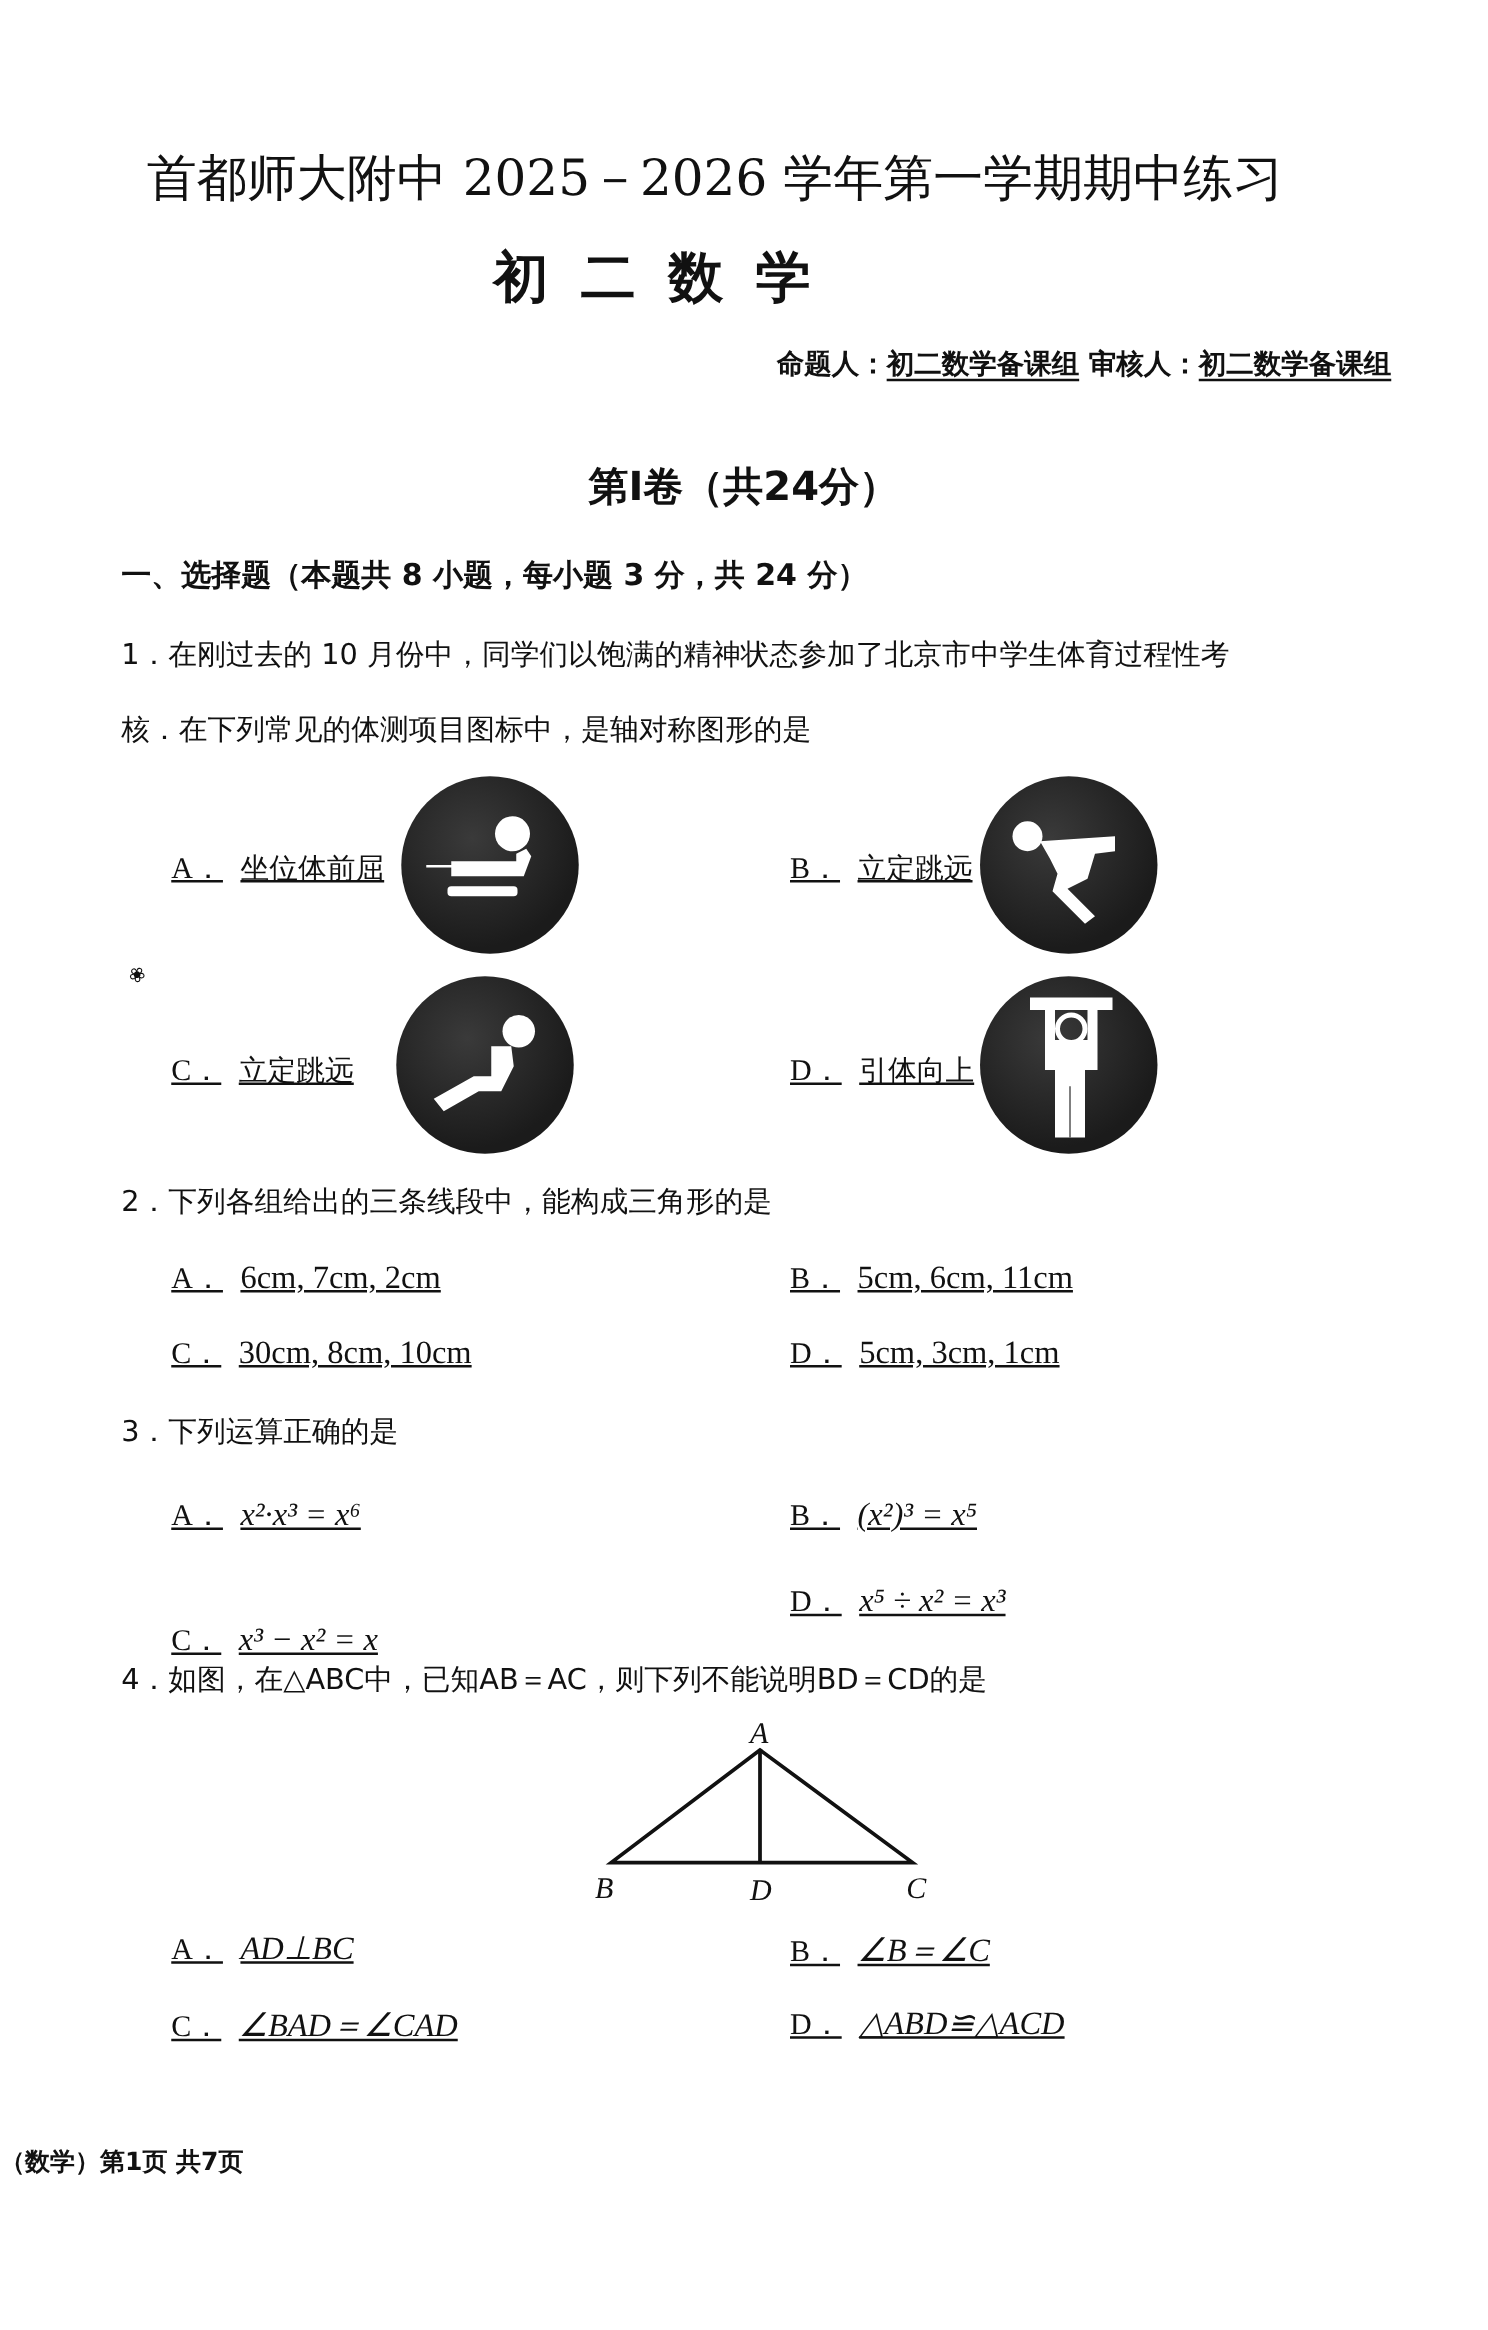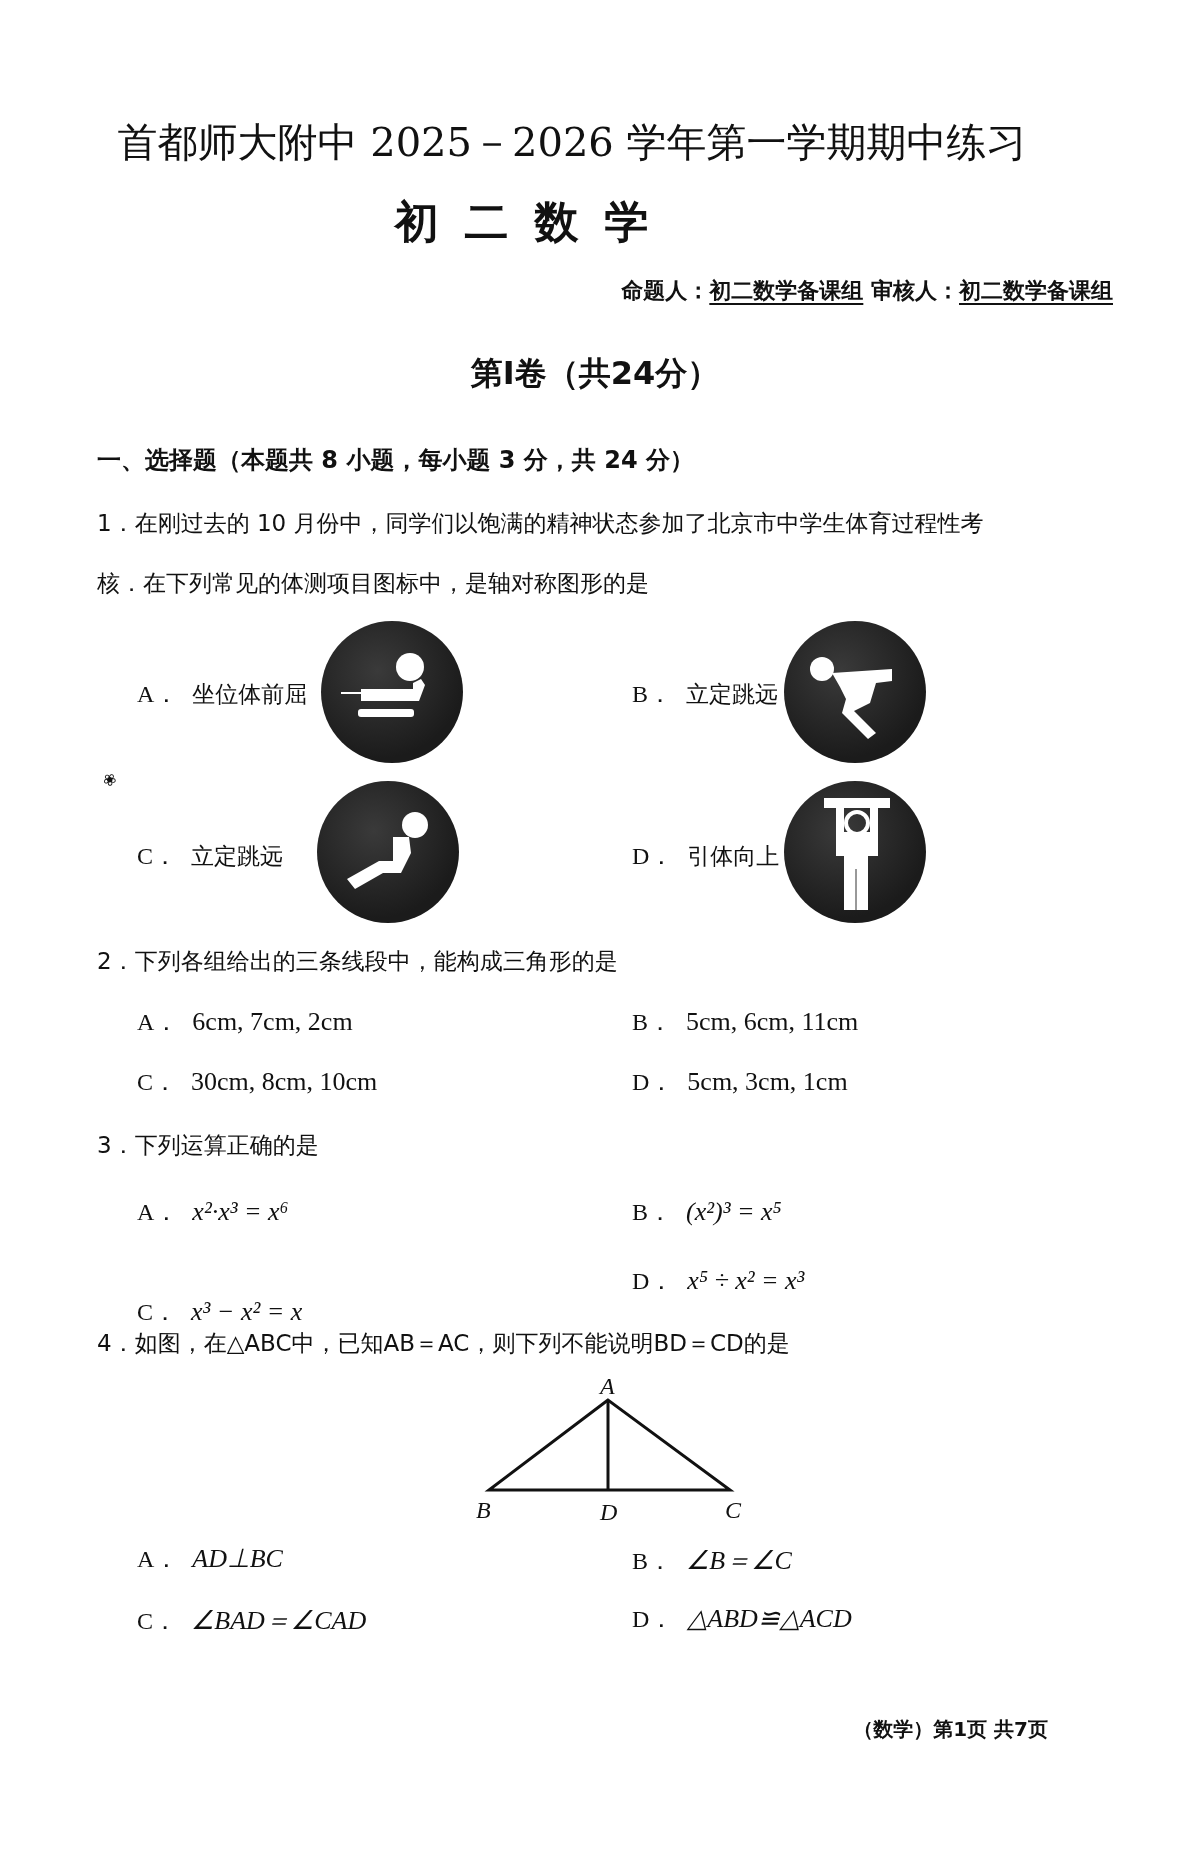--- a/index.html
+++ b/index.html
@@ -2,30 +2,30 @@
 <html><head>
 <meta charset="utf-8">
 <style>
   html, body { margin:0; padding:0; background:#ffffff; }
   body { width:1190px; height:1864px; position:relative; overflow:hidden; color:#111; font-family:"DejaVu Serif","Liberation Serif",serif; }
   .abs { position:absolute; white-space:nowrap; }
   .title { left:0; width:1144px; text-align:center; top:115px; font-size:40px; font-family:"DejaVu Serif",serif; letter-spacing:0px; }
   .subject { left:0; width:1069px; text-align:center; top:193px; font-size:44px; font-weight:bold; font-family:"DejaVu Sans",sans-serif; letter-spacing:26px; }
   .authors { right:77px; top:276px; font-size:22px; font-weight:bold; font-family:"DejaVu Sans",sans-serif; }
   .authors .u { text-decoration:underline; text-decoration-thickness:2px; text-underline-offset:5px; }
-  .volume { left:0; width:1190px; text-align:center; top:352px; font-size:32px; font-weight:bold; font-family:"DejaVu Sans",sans-serif; }
+  .volume { left:0; width:1190px; text-align:center; top:368px; font-size:32px; font-weight:bold; font-family:"DejaVu Sans",sans-serif; }
   .section { left:97px; top:444px; font-size:24px; font-weight:bold; font-family:"DejaVu Sans",sans-serif; }
   .q { left:97px; font-size:23px; font-family:"DejaVu Sans",sans-serif; }
-  .opt { font-size:23px; font-family:"DejaVu Sans",sans-serif; }
+  .opt { font-size:23px; font-family:"DejaVu Sans",sans-serif;text-decoration:underline; }
   .opt .lbl { font-family:"Liberation Serif",serif; font-size:24px; margin-right:14px; }
   .math { font-family:"Liberation Serif",serif; font-style:italic; font-size:26px; }
   .up { font-style:normal; }
   .icon { position:absolute; width:142px; height:142px; border-radius:50%; background:radial-gradient(circle at 40% 35%, #3a3a3a, #1b1b1b 70%); }
   .icon svg { position:absolute; left:0; top:0; }
-  .footer { left:0; width:1048px; text-align:right; top:1716px; font-size:20px; font-family:"DejaVu Sans",sans-serif; font-weight:bold; }
+  .footer { left:0; width:1048px; text-align:left; top:1716px; font-size:20px; font-family:"DejaVu Sans",sans-serif; font-weight:bold; }
   .speck { left:103px; top:770px; font-size:16px; transform:rotate(30deg); }
 </style>
 </head>
 <body>
 
 <div class="abs title">首都师大附中 2025－2026 学年第一学期期中练习</div>
 <div class="abs subject">初二数学</div>
 <div class="abs authors">
   <span>命题人：</span><span class="u">初二数学备课组</span>
   <span>审核人：</span><span class="u">初二数学备课组</span>

